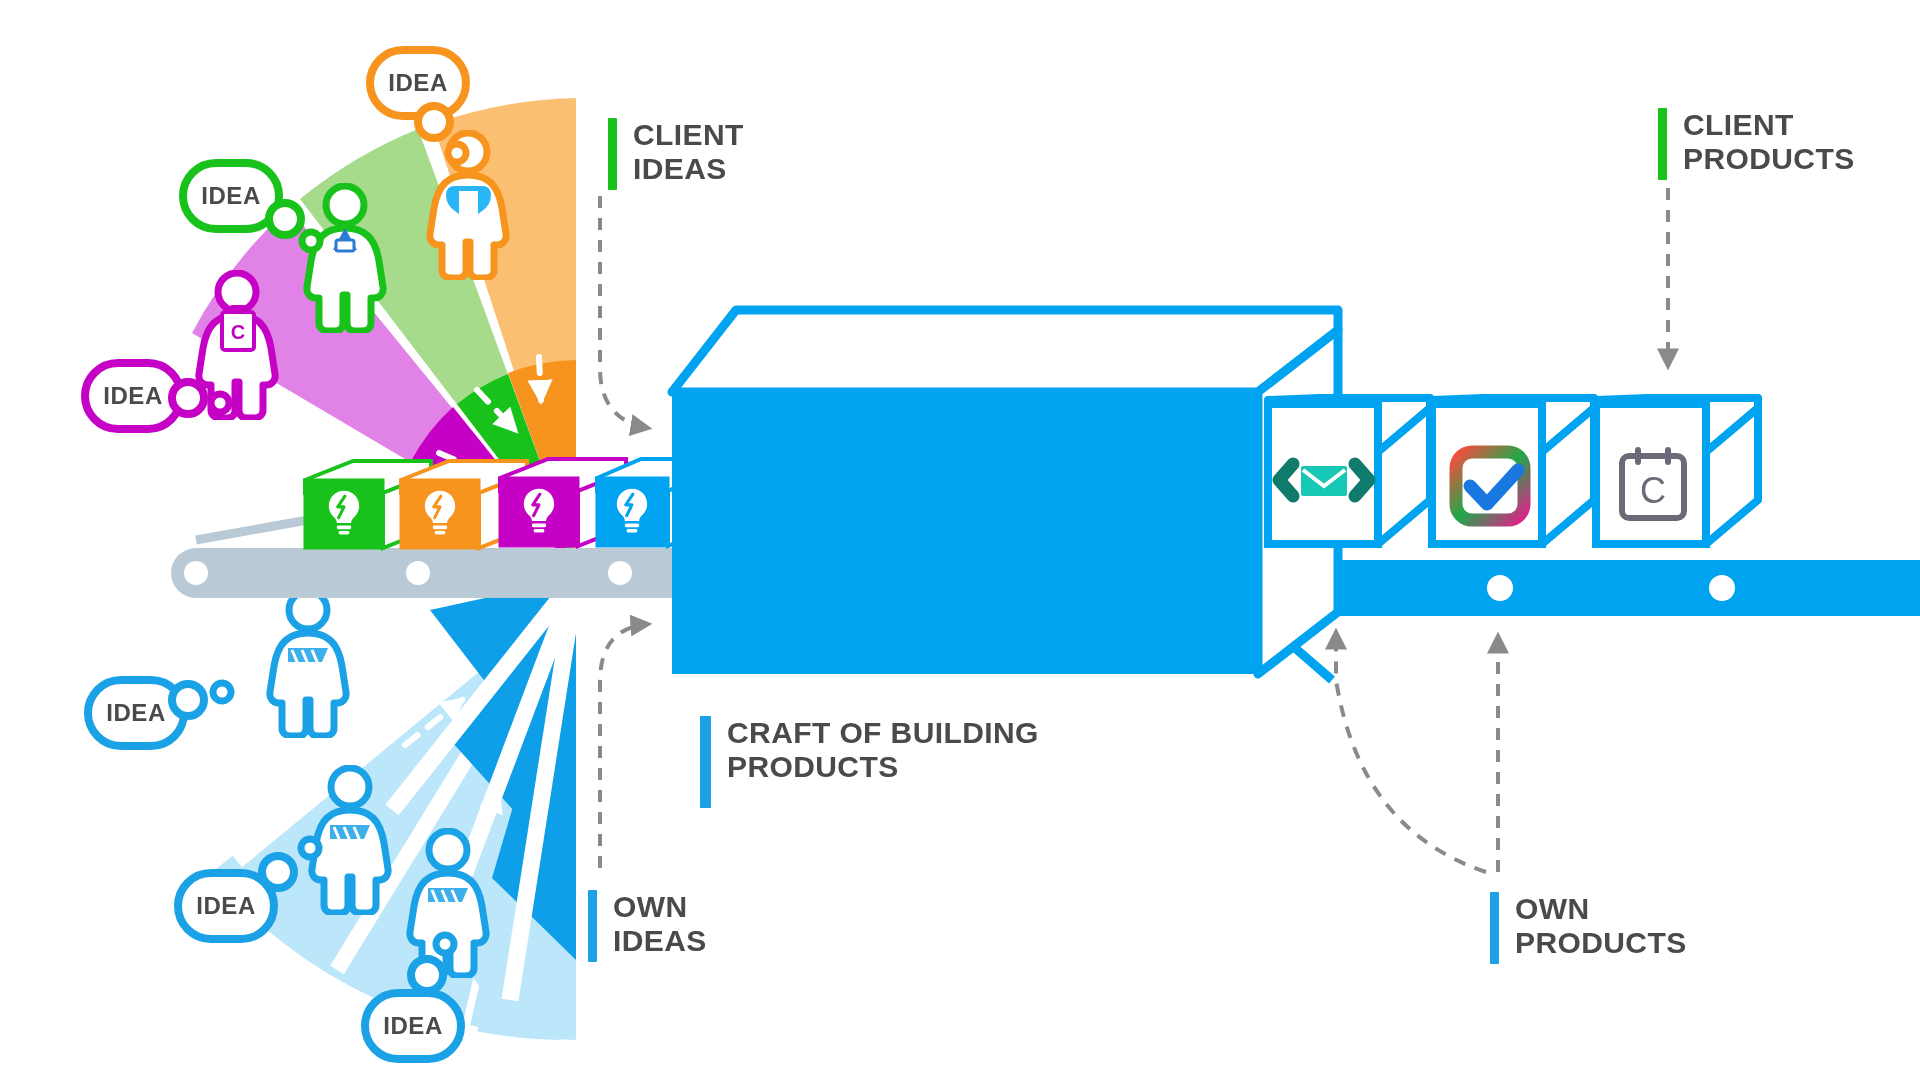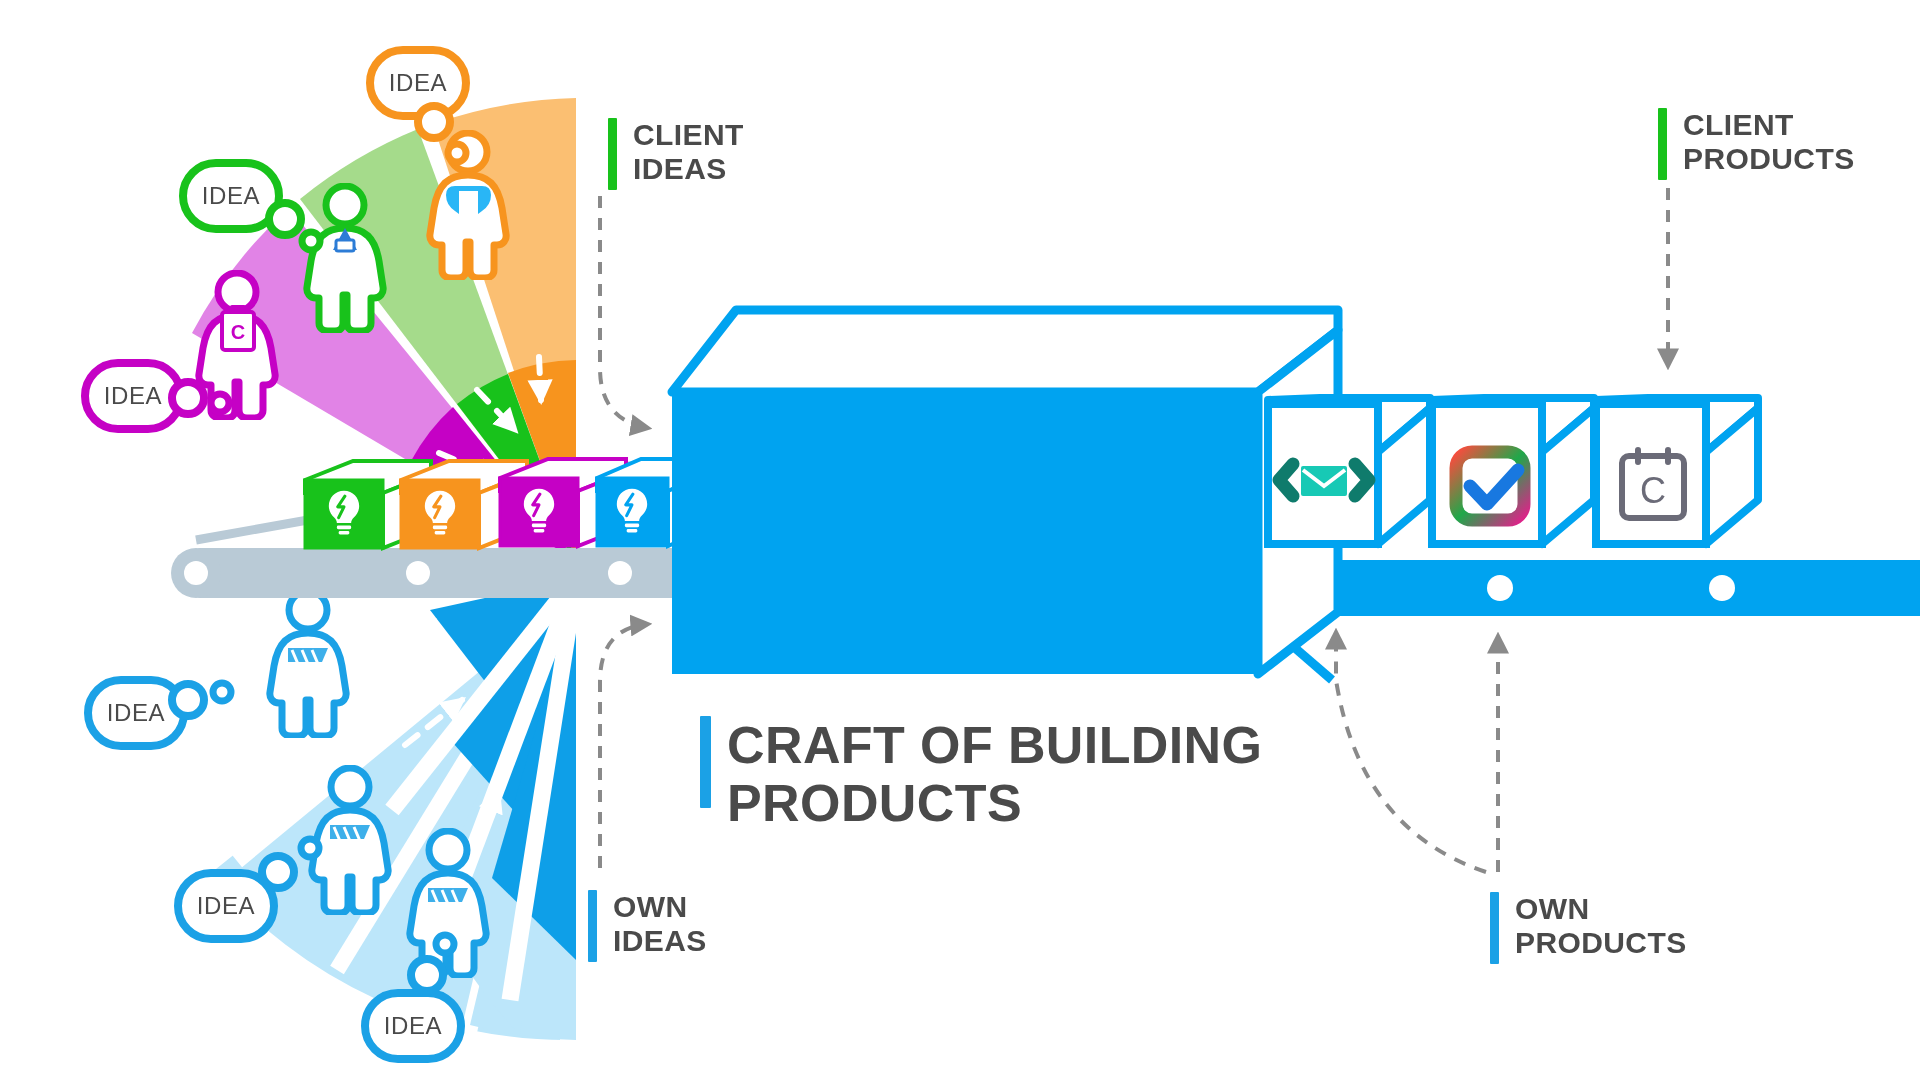--- a/index.html
+++ b/index.html
@@ -40,39 +40,39 @@
   .label-text {
     font-weight: bold;
     color: #4a4a4a;
     letter-spacing: 0.4px;
     line-height: 1.12;
     white-space: pre-line;
   }
   .label-small .label-text { font-size: 30px; }
   .label-small .label-bar { height: 72px; }
 
-  .label-large .label-text { font-size: 52px; }
+  .label-large .label-text { font-size: 30px; }
   .label-large .label-bar { height: 92px; width: 11px; }
 
   #studio-title {
     position: absolute;
     left: 672px;
     top: 455px;
     color: #ffffff;
     font-size: 62px;
     font-weight: bold;
     line-height: 1.06;
     letter-spacing: 1px;
     white-space: pre-line;
   }
 
   .idea-text {
     position: absolute;
     font-size: 24px;
-    font-weight: normal;
+    font-weight: bold;
     color: #4a4a4a;
     letter-spacing: 0.6px;
     transform: translate(-50%, -50%);
     pointer-events: none;
   }
 </style>
 </head>
 <body>
 
 <div id="stage">

